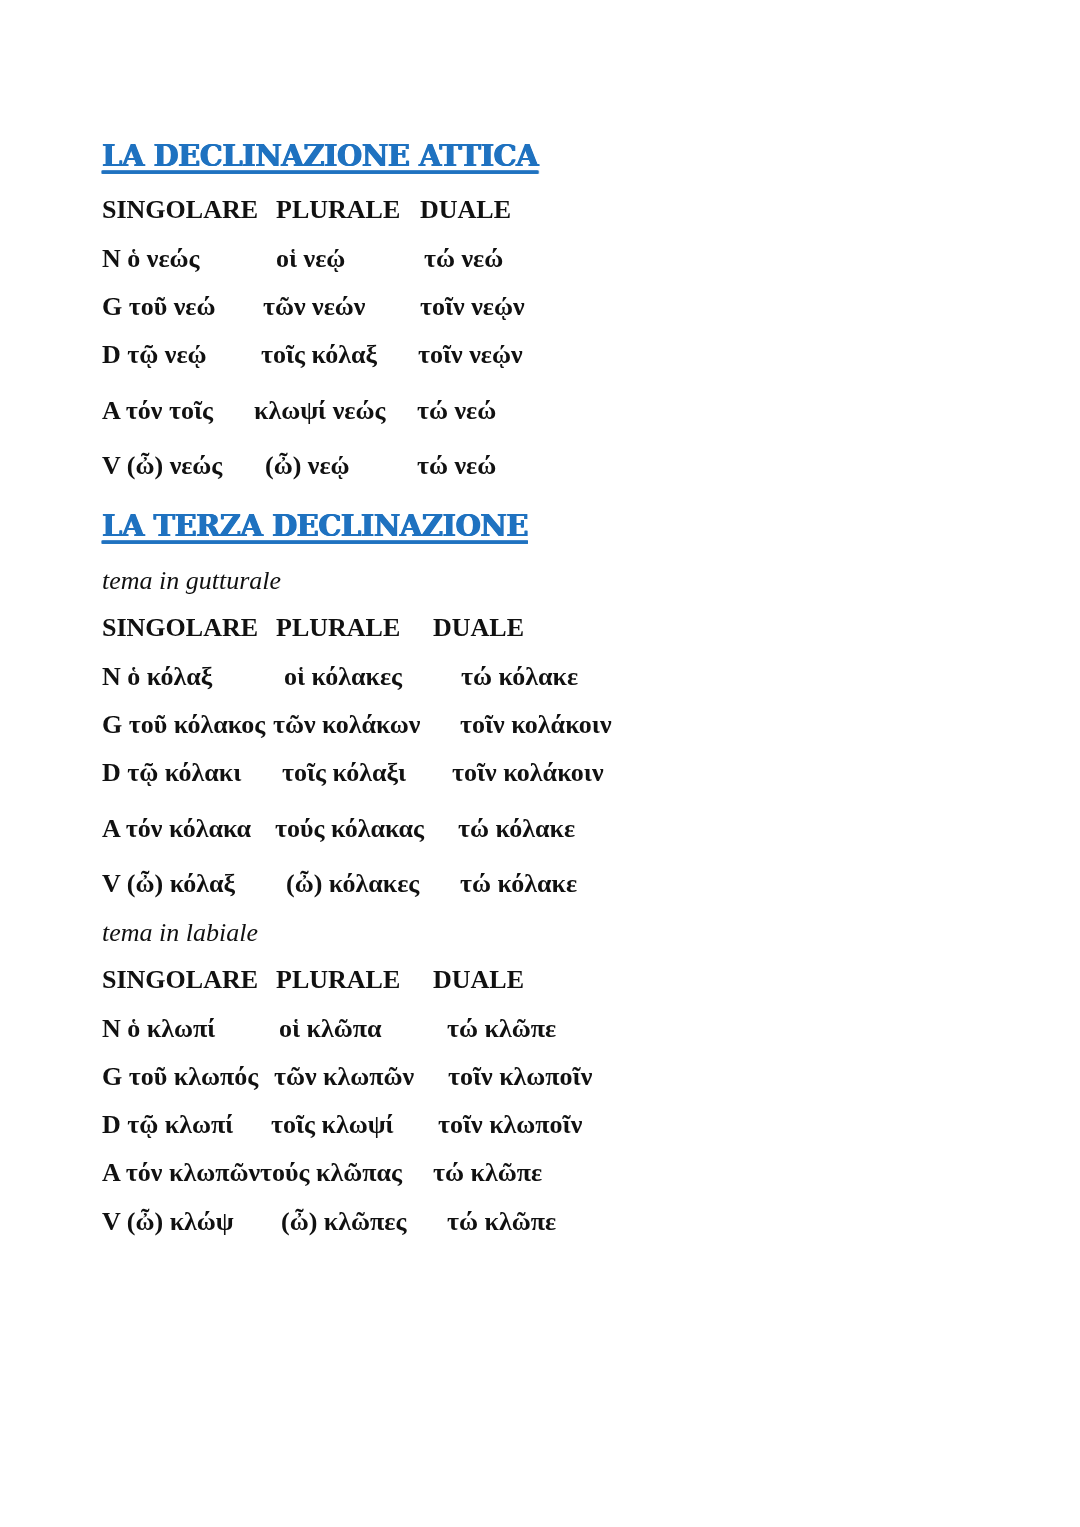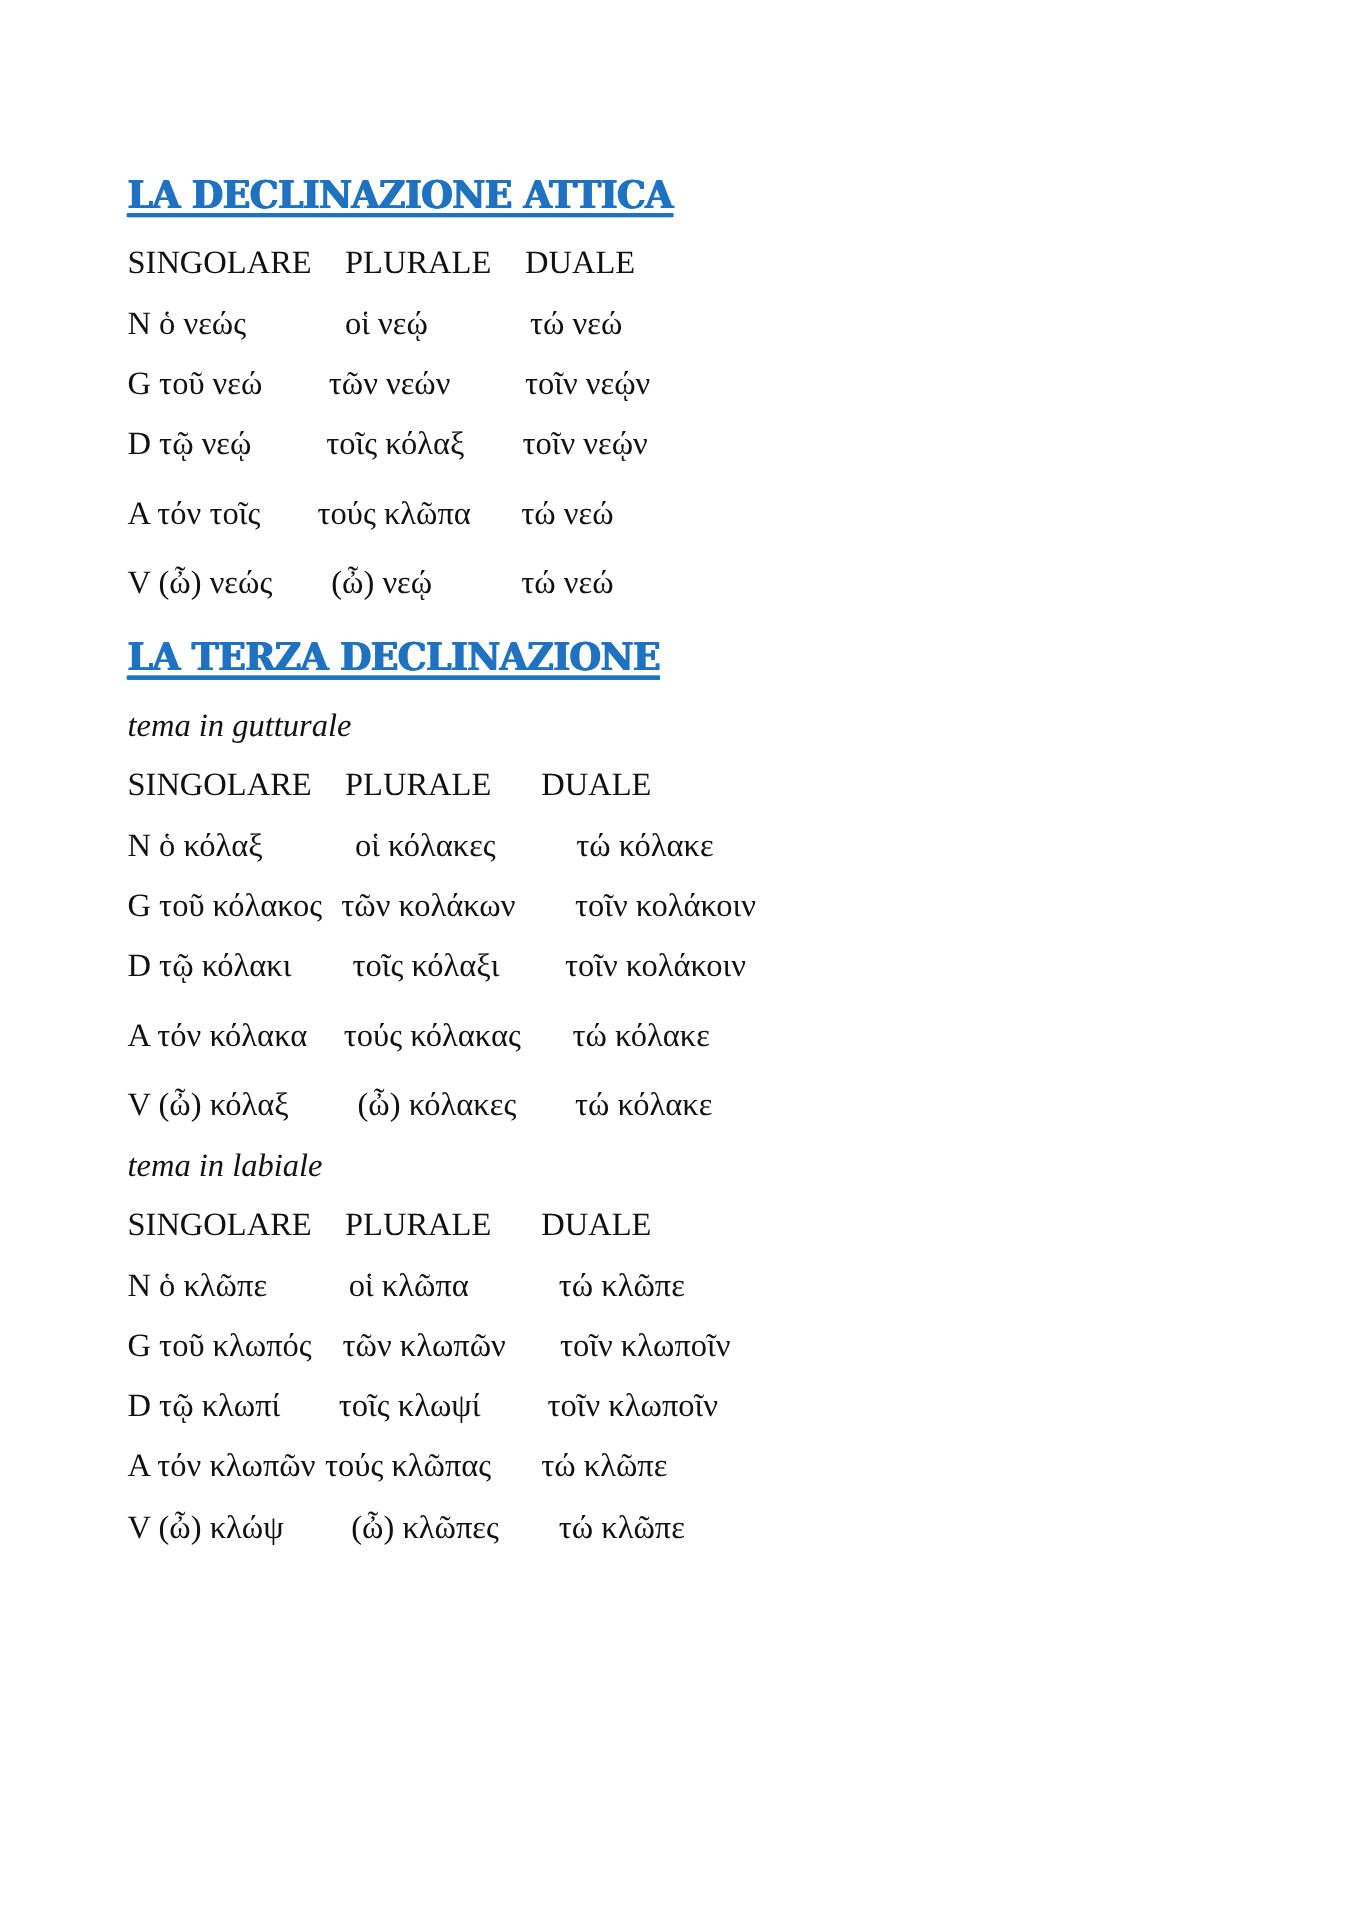--- a/index.html
+++ b/index.html
@@ -5,21 +5,21 @@
     html, body { margin: 0; padding: 0; background: #ffffff; }
     body { width: 1080px; height: 1527px; position: relative; overflow: hidden;
            font-family: "Liberation Serif", "DejaVu Serif", serif; color: #111; }
     .page { position: absolute; left: 0; top: 0; width: 972px; height: 1527px; }
     .heading { position: absolute; left: 102px; font-family: "DejaVu Serif", serif;
                font-weight: 900; font-size: 29px; letter-spacing: -0.5px; color: #1f72c0;
                text-decoration: underline; text-decoration-thickness: 3px; text-underline-offset: 4px;
                white-space: nowrap; transform: scaleY(1.05); transform-origin: left top;
                text-shadow: 0.6px 0 0 #1f72c0, -0.6px 0 0 #1f72c0; }
     .line { position: absolute; left: 102px; font-size: 26px; white-space: nowrap; line-height: 1; }
-    .line span { position: absolute; top: 0; white-space: nowrap; }
+    .line span { position: absolute; top: 0; white-space: nowrap; font-weight: bold; }
     .sub { position: absolute; left: 102px; font-size: 26px; font-style: italic; white-space: nowrap; line-height: 1; }
   </style>
 </head>
 <body>
 
 <div class="page">
 
   <div class="heading" style="top:138px">LA DECLINAZIONE ATTICA</div>
 
   <div class="line" style="top:197px">
@@ -38,21 +38,21 @@
     <span style="left:161px">τῶν νεών</span>
     <span style="left:318px">τοῖν νεῴν</span>
   </div>
   <div class="line" style="top:342px">
     <span style="left:0">D τῷ νεῴ</span>
     <span style="left:159px">τοῖς κόλαξ</span>
     <span style="left:316px">τοῖν νεῴν</span>
   </div>
   <div class="line" style="top:398px">
     <span style="left:0">A τόν τοῖς</span>
-    <span style="left:152px">τούς κλῶπα</span>
+    <span style="left:152px">κλωψί νεώς</span>
     <span style="left:315px">τώ νεώ</span>
   </div>
   <div class="line" style="top:453px">
     <span style="left:0">V (ὦ) νεώς</span>
     <span style="left:163px">(ὦ) νεῴ</span>
     <span style="left:315px">τώ νεώ</span>
   </div>
 
   <div class="heading" style="top:508px">LA TERZA DECLINAZIONE</div>
 
@@ -92,21 +92,21 @@
 
   <div class="sub" style="top:920px">tema in labiale</div>
 
   <div class="line" style="top:967px">
     <span style="left:0">SINGOLARE</span>
     <span style="left:174px">PLURALE</span>
     <span style="left:331px">DUALE</span>
   </div>
 
   <div class="line" style="top:1016px">
-    <span style="left:0">N ὁ κλῶπε</span>
+    <span style="left:0">N ὁ κλωπί</span>
     <span style="left:177px">οἱ  κλῶπα</span>
     <span style="left:345px">τώ κλῶπε</span>
   </div>
   <div class="line" style="top:1064px">
     <span style="left:0">G τοῦ κλωπός</span>
     <span style="left:172px">τῶν κλωπῶν</span>
     <span style="left:346px">τοῖν κλωποῖν</span>
   </div>
   <div class="line" style="top:1112px">
     <span style="left:0">D τῷ κλωπί</span>

